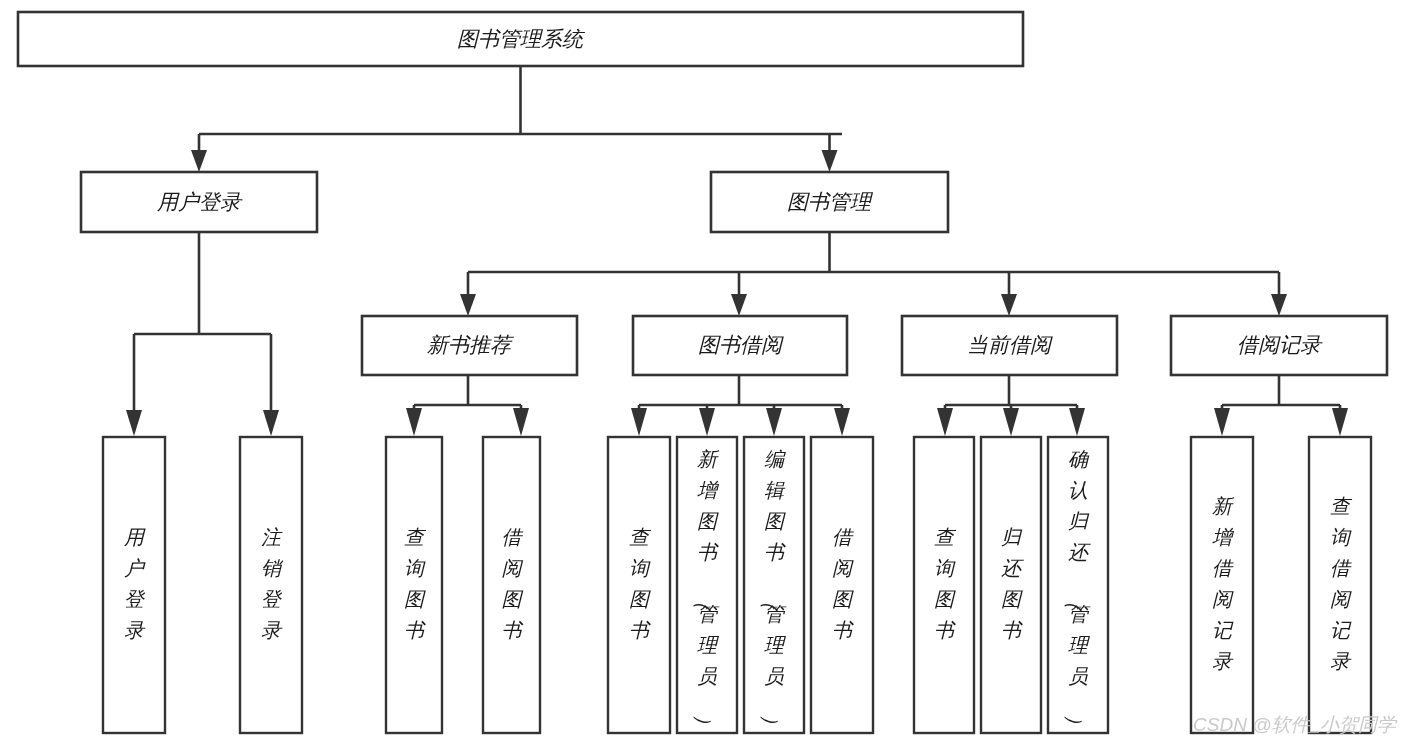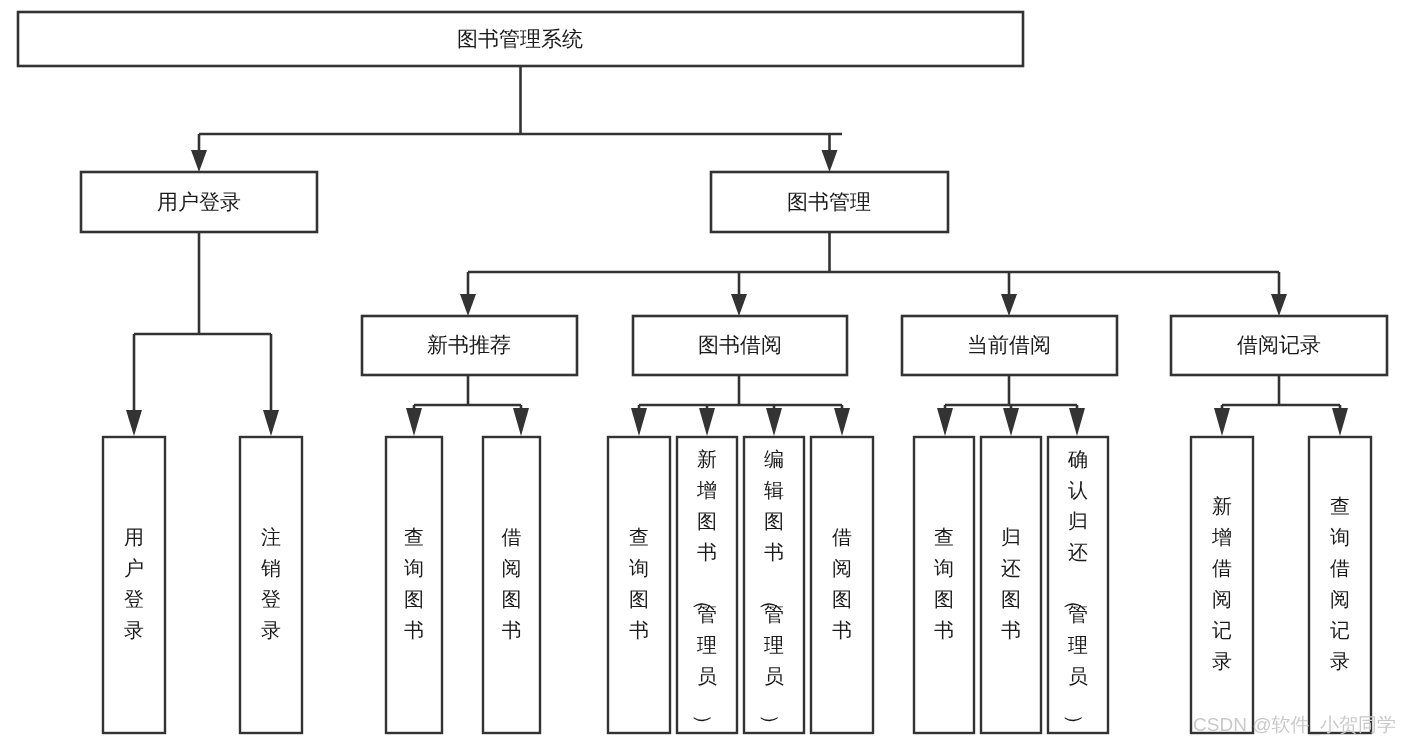--- a/index.html
+++ b/index.html
@@ -12,20 +12,21 @@
     height: 747px;
     font-family: "Liberation Sans", "DejaVu Sans", sans-serif;
     overflow: hidden;
     position: relative;
   }
   #diagram-root {
     position: absolute;
     left: 0; top: 0;
     width: 1405px;
     height: 732px;
+    font-style: italic;
   }
   svg.flow {
     display: block;
     width: 1405px;
     height: 747px;
   }
   .node-rect {
     fill: #ffffff;
     stroke: #333333;
     stroke-width: 2.6;

